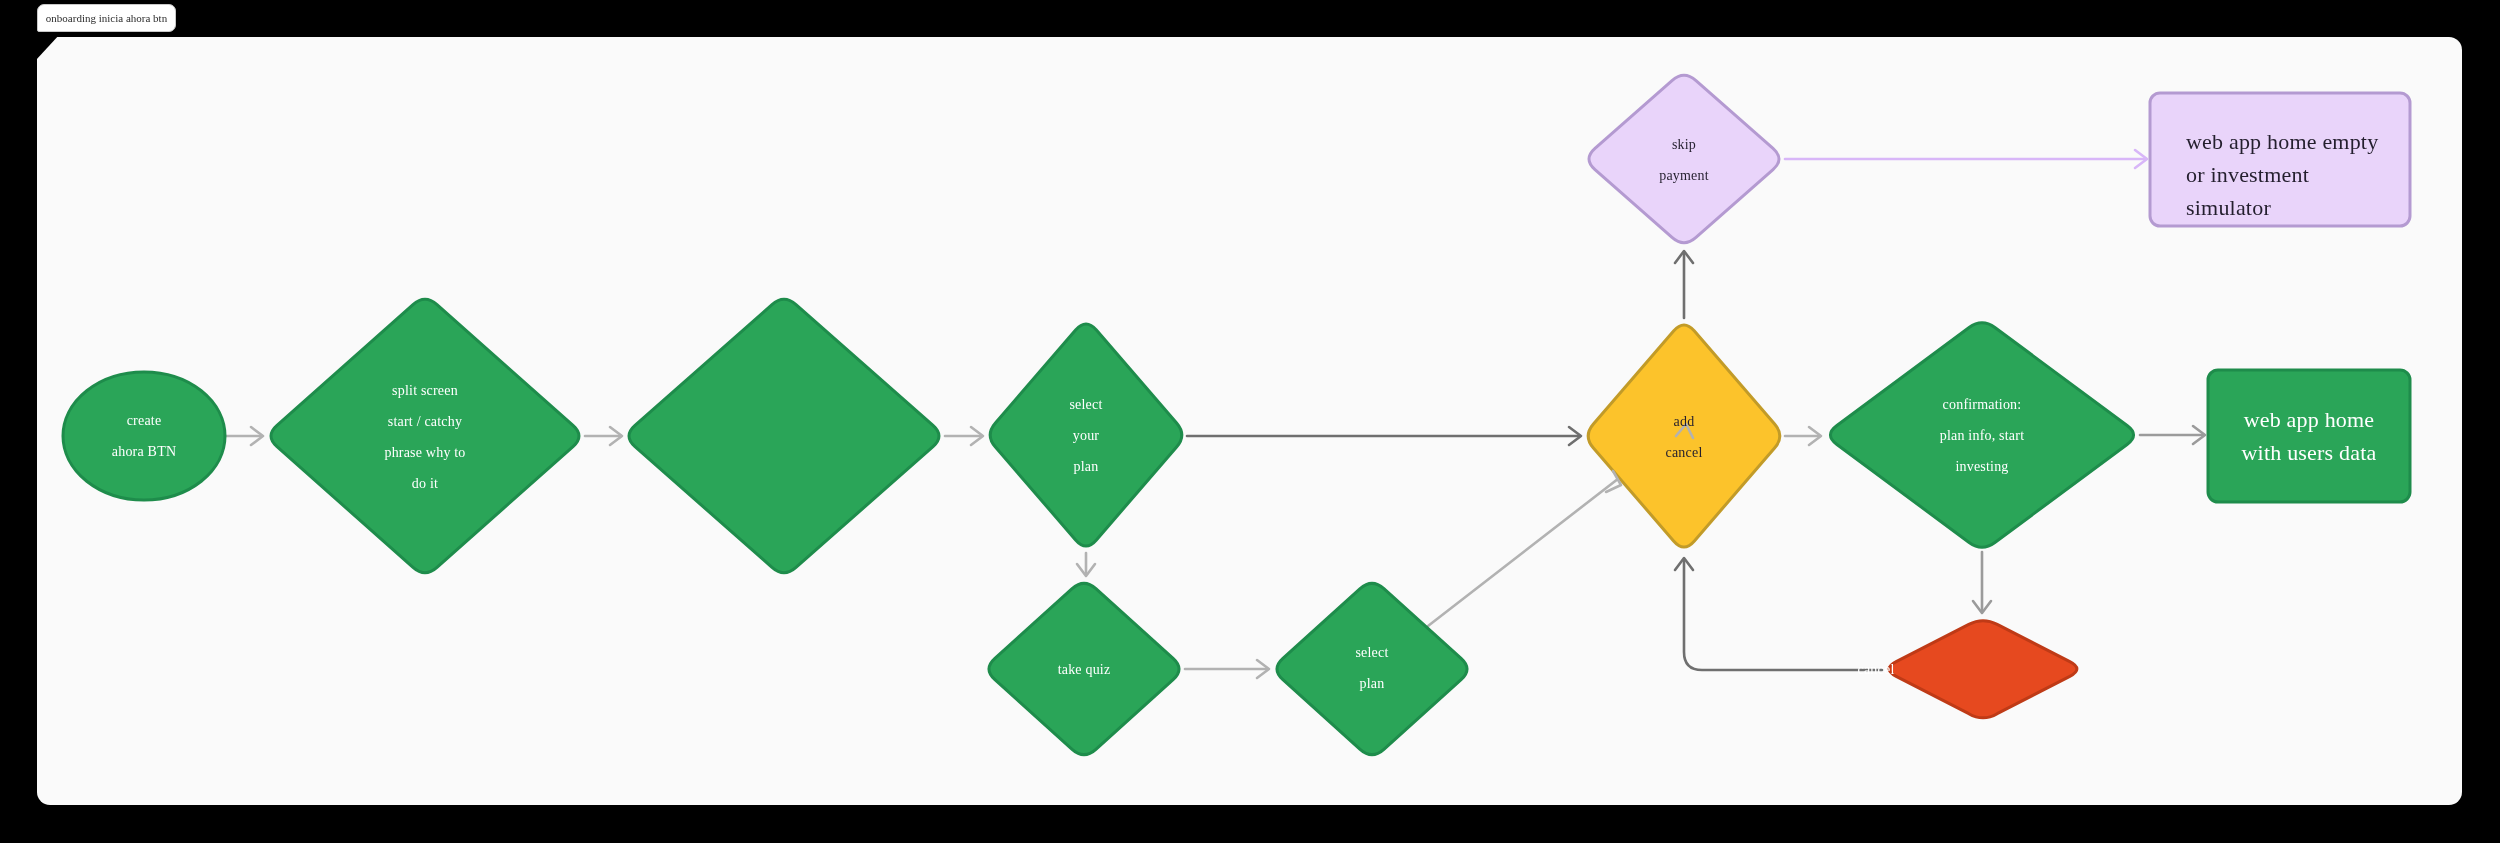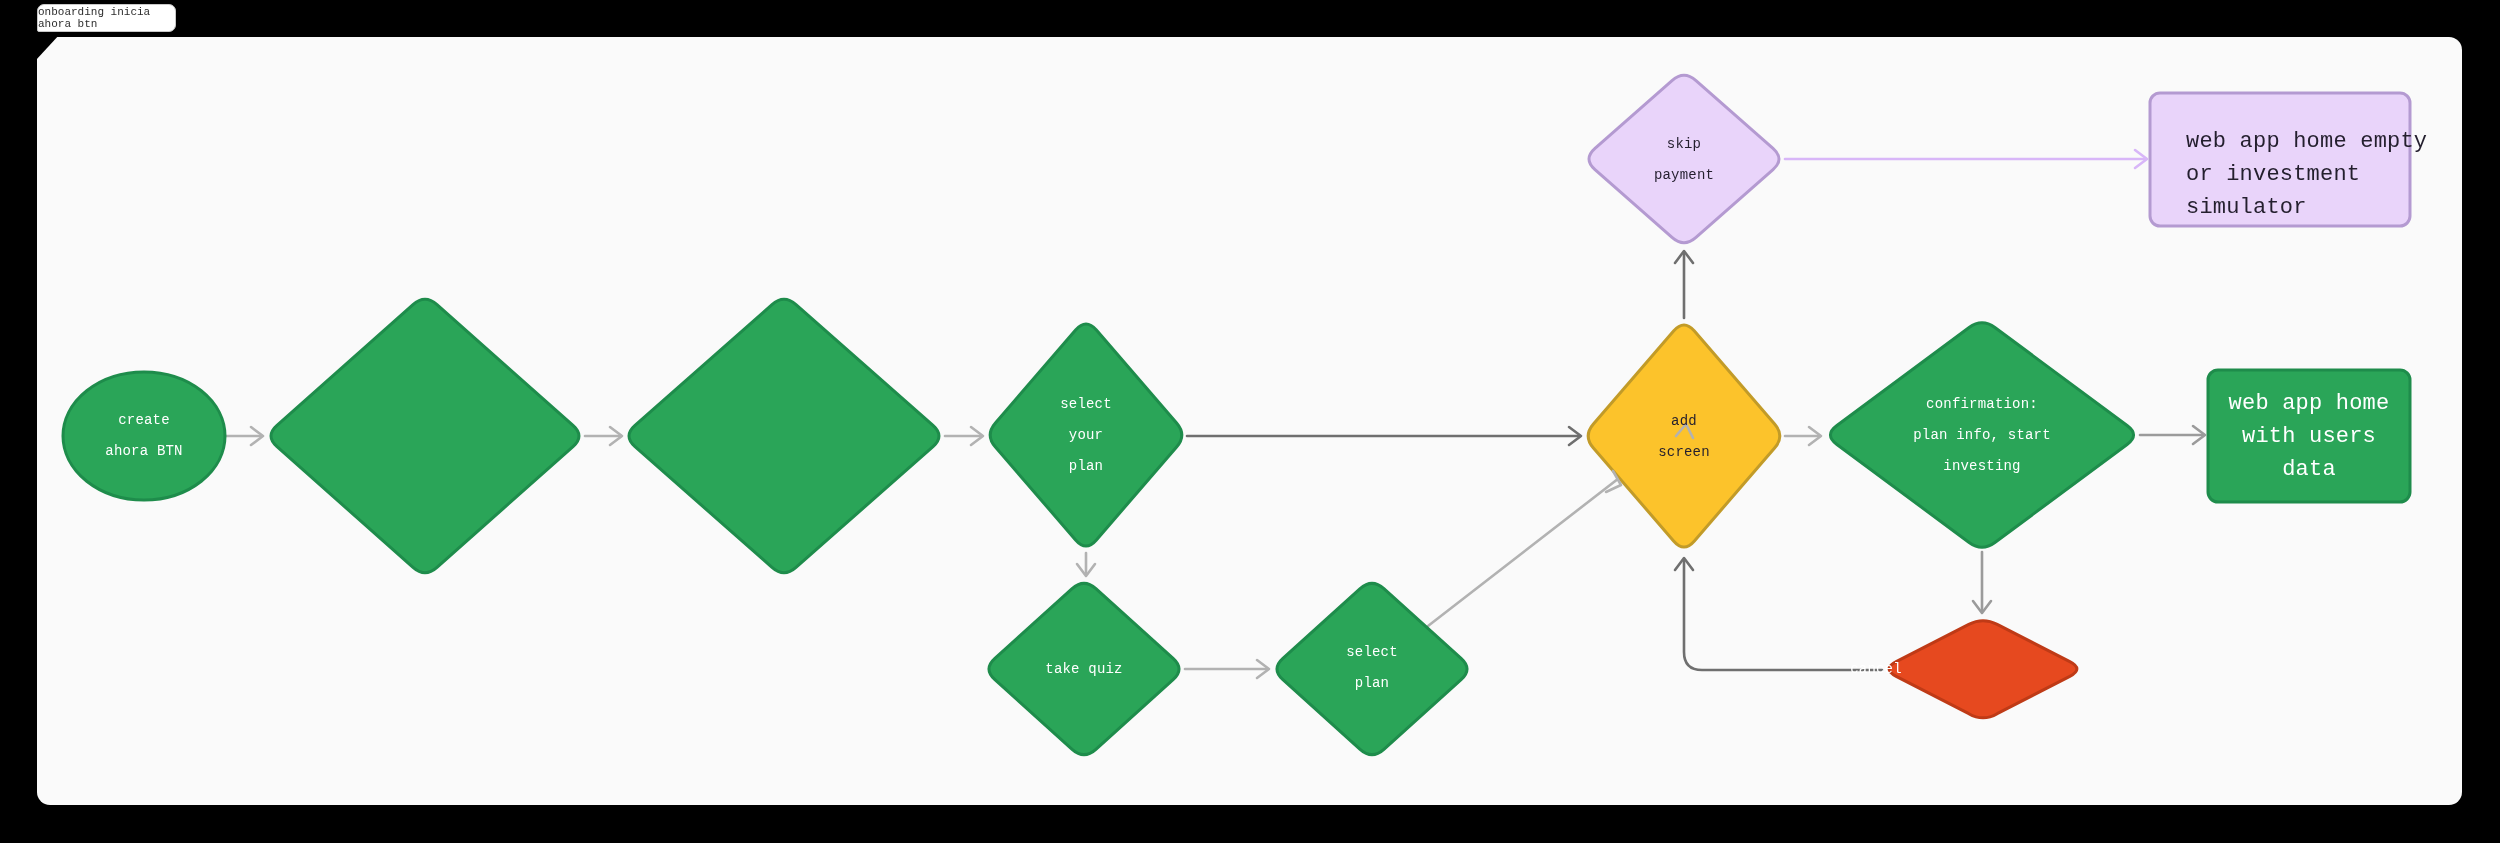--- a/index.html
+++ b/index.html
@@ -1,17 +1,17 @@
 <!DOCTYPE html>
 <html><head>
 <meta charset="utf-8">
 <style>
   html,body{margin:0;padding:0;background:#000;}
   #app{position:relative;width:2500px;height:843px;background:#000;overflow:hidden;
-       font-family:Liberation Mono, monospace;}
+       font-family:Liberation Serif, serif;}
   #diagram-svg{position:absolute;left:0;top:0;z-index:1;}
   .lbl{position:absolute;z-index:2;transform:translate(-50%,-50%);
        white-space:pre-line;text-align:center;font-size:14px;line-height:31px;
        color:#ffffff;letter-spacing:.2px;}
   .lbl.dark{color:#241f2e;}
   .lbl.big{font-size:22px;line-height:33px;}
   .lbl.leftalign{transform:translateY(-50%);text-align:left;margin-top:13px;}
   #frame-tab{position:absolute;left:37px;top:4px;width:139px;height:28px;z-index:3;
        background:#ffffff;border:1px solid #c8c8c8;border-radius:7px 7px 7px 2px;
        display:flex;align-items:center;justify-content:center;
@@ -73,25 +73,29 @@
       <path d="M2135 150 L2147 159 L2135 168" stroke="#d8b6f8"></path>
       <path d="M1809 427 L1821 436 L1809 445" stroke="#b2b2b2"></path>
       <path d="M2193 426 L2205 435 L2193 444" stroke="#9b9b9b"></path>
       <path d="M1973 601 L1982 613 L1991 601" stroke="#9b9b9b"></path>
       <path d="M1675 570 L1684 558 L1693 570" stroke="#6f6f6f"></path>
     </g>
   </svg>
 
   <div class="lbl" style="left:144px;top:436px">create
 ahora BTN</div>
+  <div class="lbl" style="left:425px;top:437px">split screen
+start / catchy
+phrase why to
+do it</div>
   <div class="lbl" style="left:1086px;top:435px">select
 your
 plan</div>
   <div class="lbl dark" style="left:1684px;top:437px">add
-screen</div>
+cancel</div>
   <div class="lbl dark" style="left:1684px;top:160px">skip
 payment</div>
   <div class="lbl dark big leftalign" style="left:2186px;top:161px">web app home empty
 or investment
 simulator</div>
   <div class="lbl big" style="left:2309px;top:436px">web app home
 with users data</div>
   <div class="lbl" style="left:1982px;top:435px">confirmation:
 plan info, start
 investing</div>

